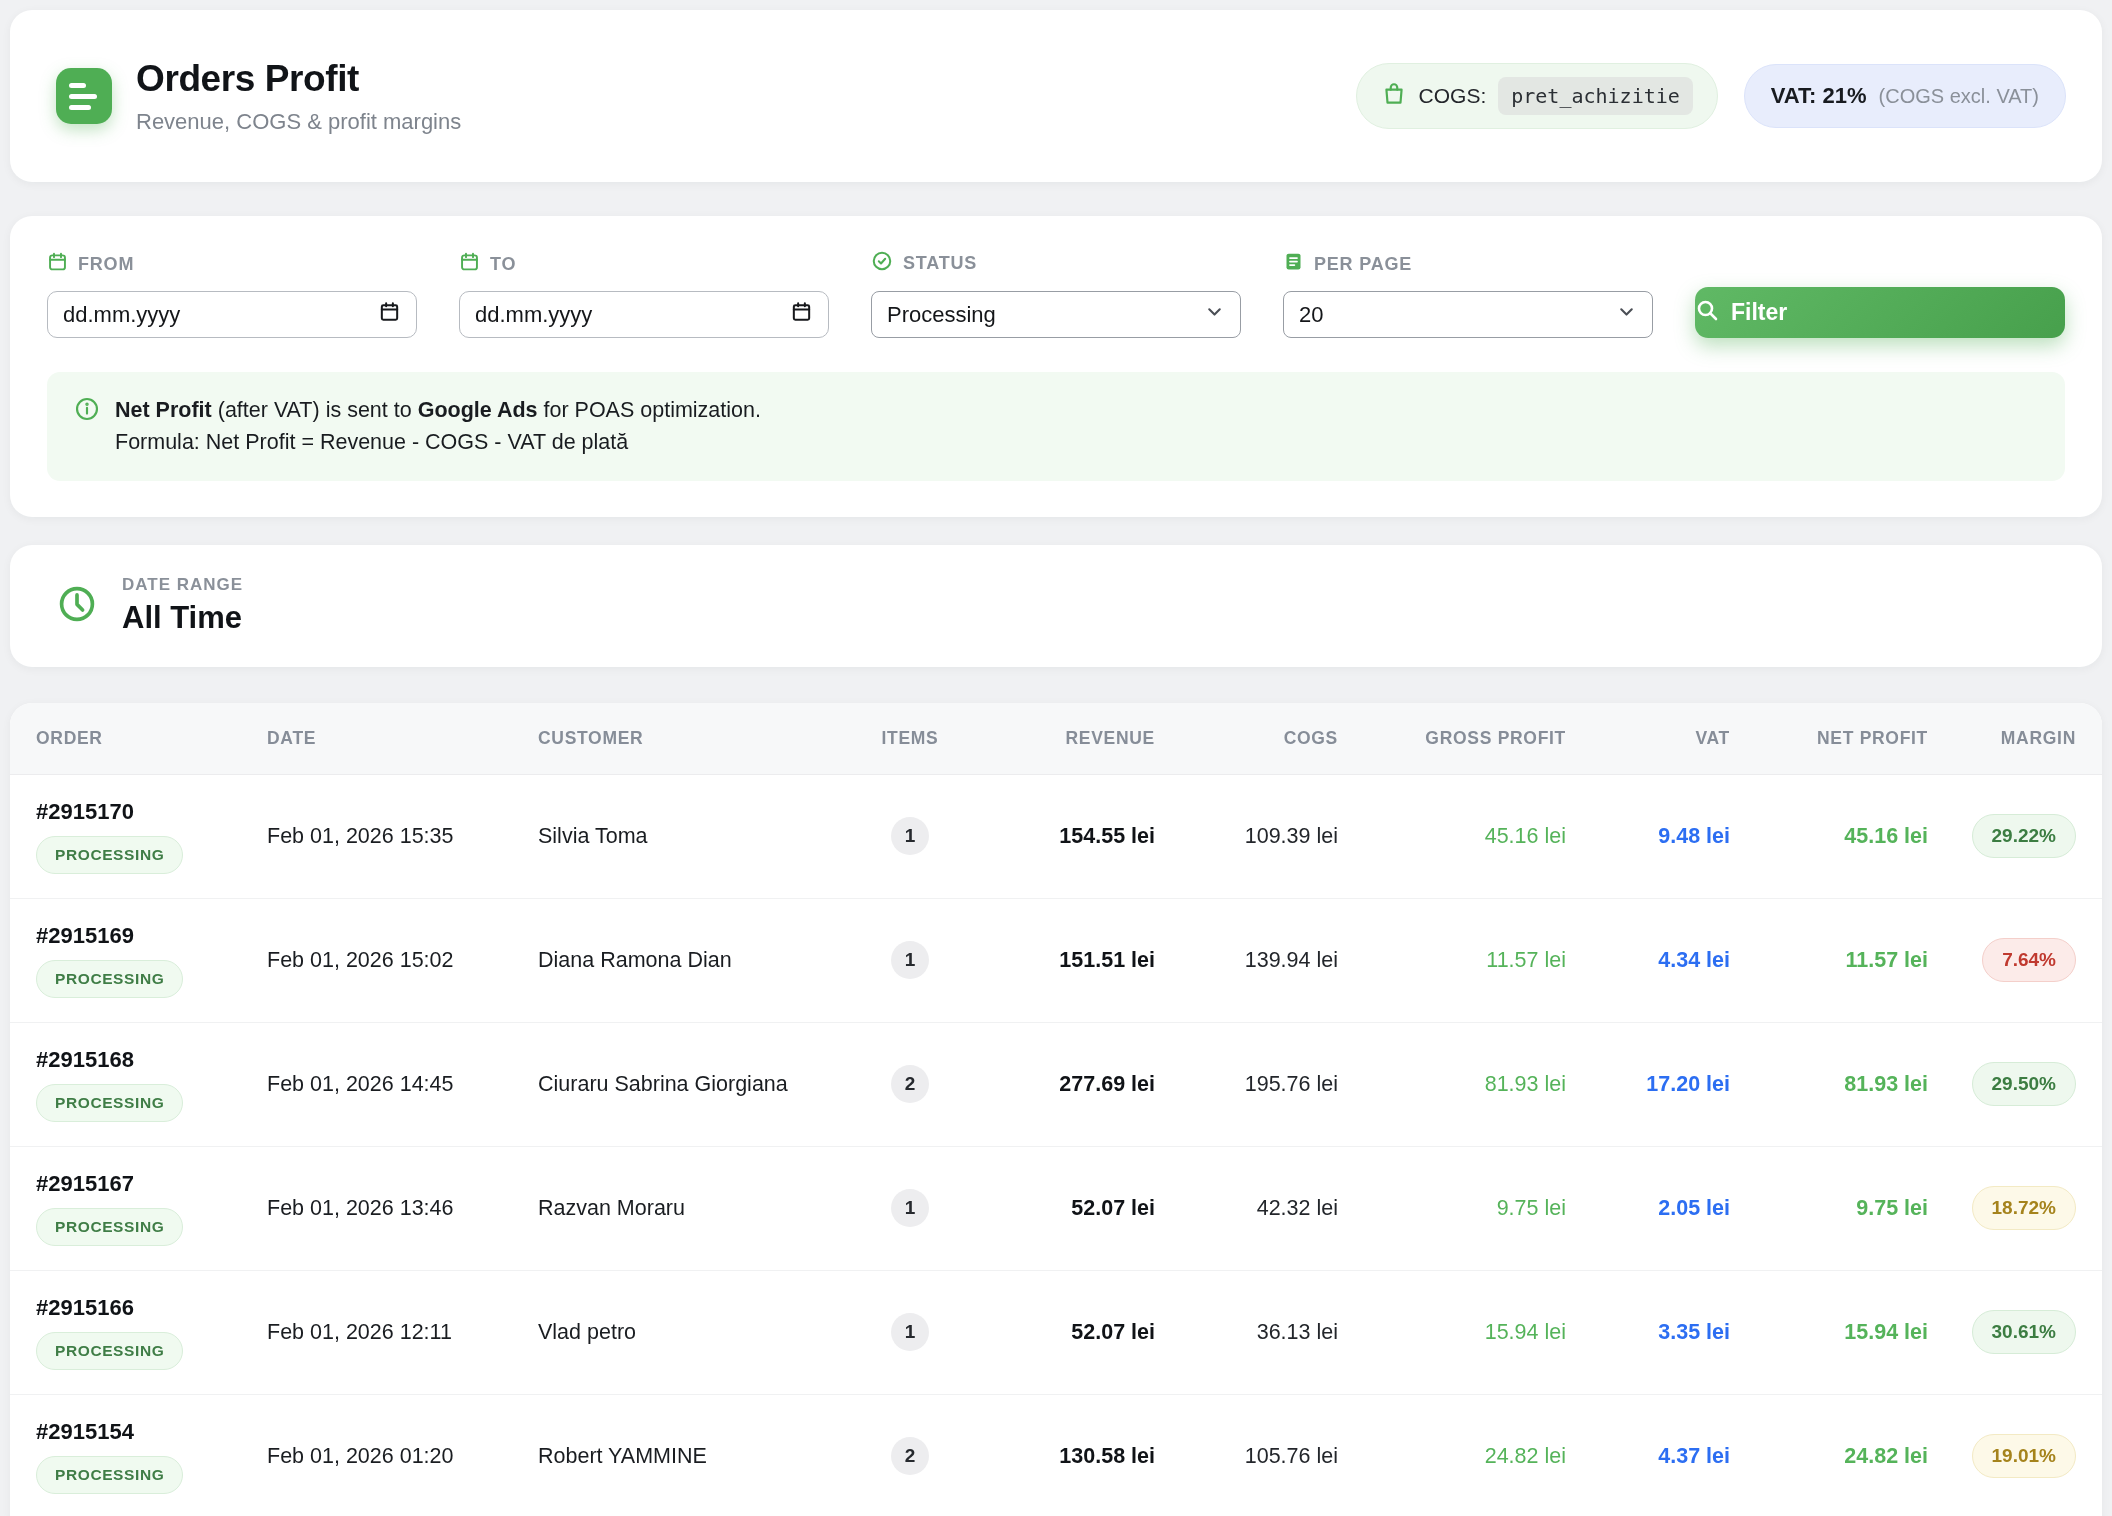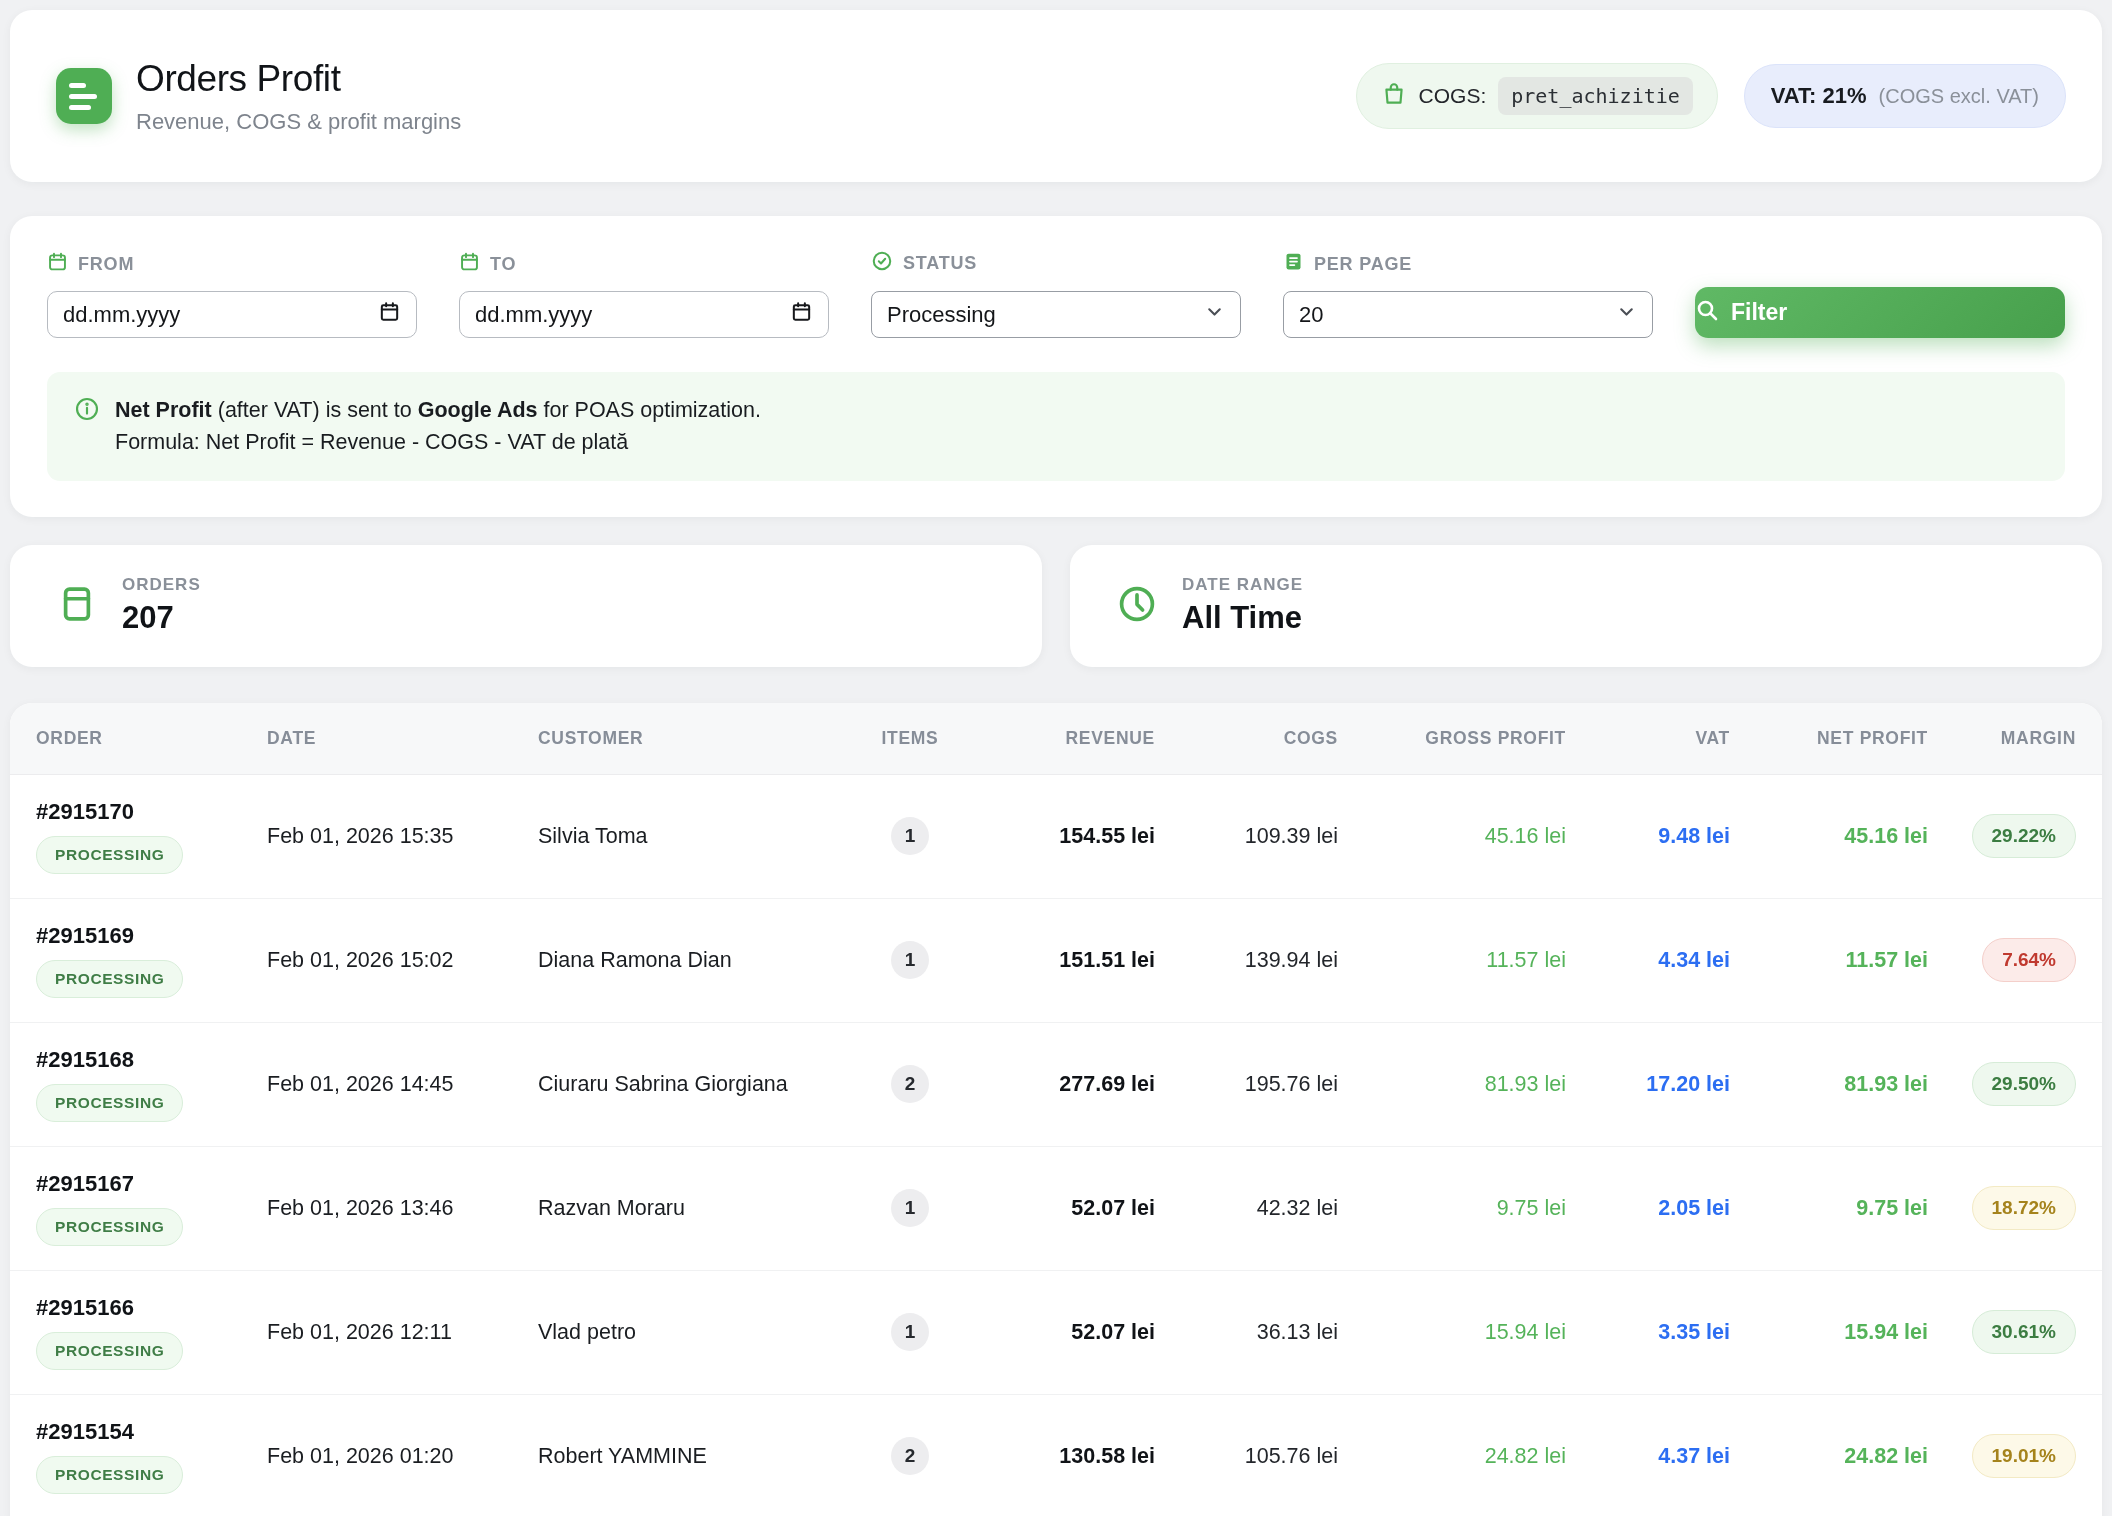--- a/index.html
+++ b/index.html
@@ -24,21 +24,21 @@
   .header-left{display:flex;align-items:center;gap:24px;}
   .app-icon{
     width:56px;height:56px;border-radius:15px;background:var(--accent);
     display:flex;flex-direction:column;justify-content:center;gap:6px;padding-left:13px;
     box-shadow:0 6px 16px rgba(79,174,84,.35);
   }
   .app-icon i{display:block;height:5px;border-radius:3px;background:#fff;}
   .app-icon i:nth-child(1){width:17px;}
   .app-icon i:nth-child(2){width:28px;}
   .app-icon i:nth-child(3){width:22px;}
-  h1{font-size:37px;font-weight:400;letter-spacing:-.4px;color:#111418;}
+  h1{font-size:37px;font-weight:700;letter-spacing:-.4px;color:#111418;}
   .subtitle{font-size:22px;color:var(--muted);margin-top:9px;}
   .header-right{display:flex;align-items:center;gap:26px;}
   .pill{display:flex;align-items:center;gap:12px;border-radius:999px;font-size:21px;}
   .pill-cogs{background:#eff8ef;border:1px solid #e0f0e0;padding:13px 24px;color:#23262b;}
   .pill-cogs svg{color:var(--accent);}
   .pill-cogs code{
     font-family:"DejaVu Sans Mono",monospace;font-size:20px;color:#2b2f34;
     background:#e3e7e3;border-radius:8px;padding:7px 13px;
   }
   .pill-vat{background:#e8edfc;border:1px solid #dbe3fa;padding:18px 26px;}
@@ -260,32 +260,20 @@
         </p>
         <p>Formula: Net Profit = Revenue - COGS - VAT de plată</p>
       </div>
     </div>
   </section>
 
   <div class="stats-row">
     <div class="card stat-card">
       <span>
         <svg width="42" height="42" viewBox="0 0 24 24" fill="none" stroke="currentColor" stroke-width="2.1" stroke-linecap="round" stroke-linejoin="round">
-            <rect x="5.5" y="3.5" width="13" height="17" rx="2.2"></rect>
-            <path d="M5.5 9h13"></path>
-          </svg>
-      </span>
-      <div>
-        <div class="stat-label">ORDERS</div>
-        <div class="stat-value">207</div>
-      </div>
-    </div>
-    <div class="card stat-card">
-      <span>
-        <svg width="42" height="42" viewBox="0 0 24 24" fill="none" stroke="currentColor" stroke-width="2.1" stroke-linecap="round" stroke-linejoin="round">
             <circle cx="12" cy="12" r="8.8"></circle>
             <path d="M12 6.8v5.4l3.2 3.2"></path>
           </svg>
       </span>
       <div>
         <div class="stat-label">DATE RANGE</div>
         <div class="stat-value">All Time</div>
       </div>
     </div>
   </div>

